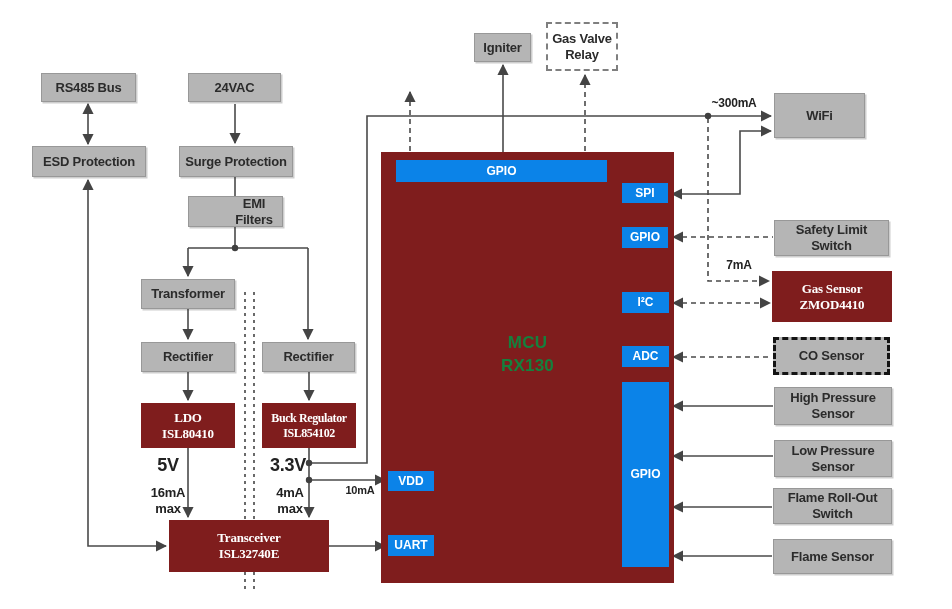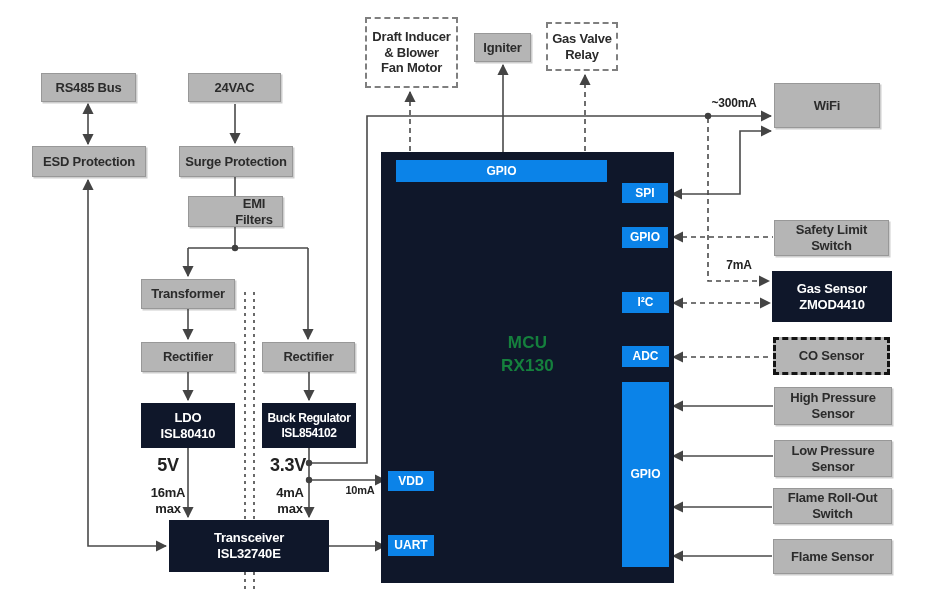--- a/index.html
+++ b/index.html
@@ -7,21 +7,21 @@
     position:relative;width:952px;height:609px;background:#ffffff;overflow:hidden;
     font-family:"Liberation Sans","DejaVu Sans",sans-serif;
   }
   #wires{position:absolute;left:0;top:0;width:952px;height:609px;}
   .box{
     position:absolute;display:flex;align-items:center;justify-content:center;
     text-align:center;font-weight:bold;font-size:13px;line-height:1.22;
     white-space:pre-line;letter-spacing:-0.2px;color:#2b2b2b;box-sizing:border-box;
   }
   .gray{background:#b5b5b5;border:1px solid #989898;box-shadow:1.5px 1.5px 0 rgba(60,60,60,.25);}
-  .navy{background:#0f172a;color:#ffffff;border:none;}
+  .navy{background:#7f1d1d;color:#ffffff;border:none;font-family:Liberation Serif, serif;}
   .port{background:#0b83e8;color:#ffffff;font-size:12px;letter-spacing:0;}
   .dashedbox{background:#ffffff;border:2px dashed #7f7f7f;}
   .coborder{background:#b5b5b5;border:3px dashed #141414;box-shadow:none;}
   .tight{font-size:12px;letter-spacing:-0.4px;}
   .lbl{
     position:absolute;font-weight:bold;color:#222;font-size:13px;text-align:center;
     white-space:pre-line;line-height:1.25;letter-spacing:-0.2px;
   }
   .volt{font-size:18px;}
   .mcu-title{
@@ -127,28 +127,25 @@
   <div class="box gray" style="left:141px;top:279px;width:94px;height:30px;">Transformer</div>
   <div class="box gray" style="left:141px;top:342px;width:94px;height:30px;">Rectifier</div>
   <div class="box gray" style="left:262px;top:342px;width:93px;height:30px;">Rectifier</div>
   <div class="box navy" style="left:141px;top:403px;width:94px;height:45px;">LDO
 ISL80410</div>
   <div class="box navy tight" style="left:262px;top:403px;width:94px;height:45px;">Buck Regulator
 ISL854102</div>
   <div class="box navy" style="left:169px;top:520px;width:160px;height:52px;">Transceiver
 ISL32740E</div>
 
-  <div class="box dashedbox" style="left:365px;top:17px;width:93px;height:71px;">Draft Inducer
-&amp; Blower
-Fan Motor</div>
   <div class="box gray" style="left:474px;top:33px;width:57px;height:29px;">Igniter</div>
   <div class="box dashedbox" style="left:546px;top:22px;width:72px;height:49px;">Gas Valve
 Relay</div>
 
-  <div class="box gray" style="left:774px;top:83px;width:106px;height:45px;">WiFi</div>
+  <div class="box gray" style="left:774px;top:93px;width:91px;height:45px;">WiFi</div>
   <div class="box gray" style="left:774px;top:220px;width:115px;height:36px;">Safety Limit
 Switch</div>
   <div class="box navy" style="left:772px;top:271px;width:120px;height:51px;">Gas Sensor
 ZMOD4410</div>
   <div class="box coborder" style="left:773px;top:337px;width:117px;height:38px;">CO Sensor</div>
   <div class="box gray" style="left:774px;top:387px;width:118px;height:38px;">High Pressure
 Sensor</div>
   <div class="box gray" style="left:774px;top:440px;width:118px;height:37px;">Low Pressure
 Sensor</div>
   <div class="box gray" style="left:773px;top:488px;width:119px;height:36px;">Flame Roll-Out

